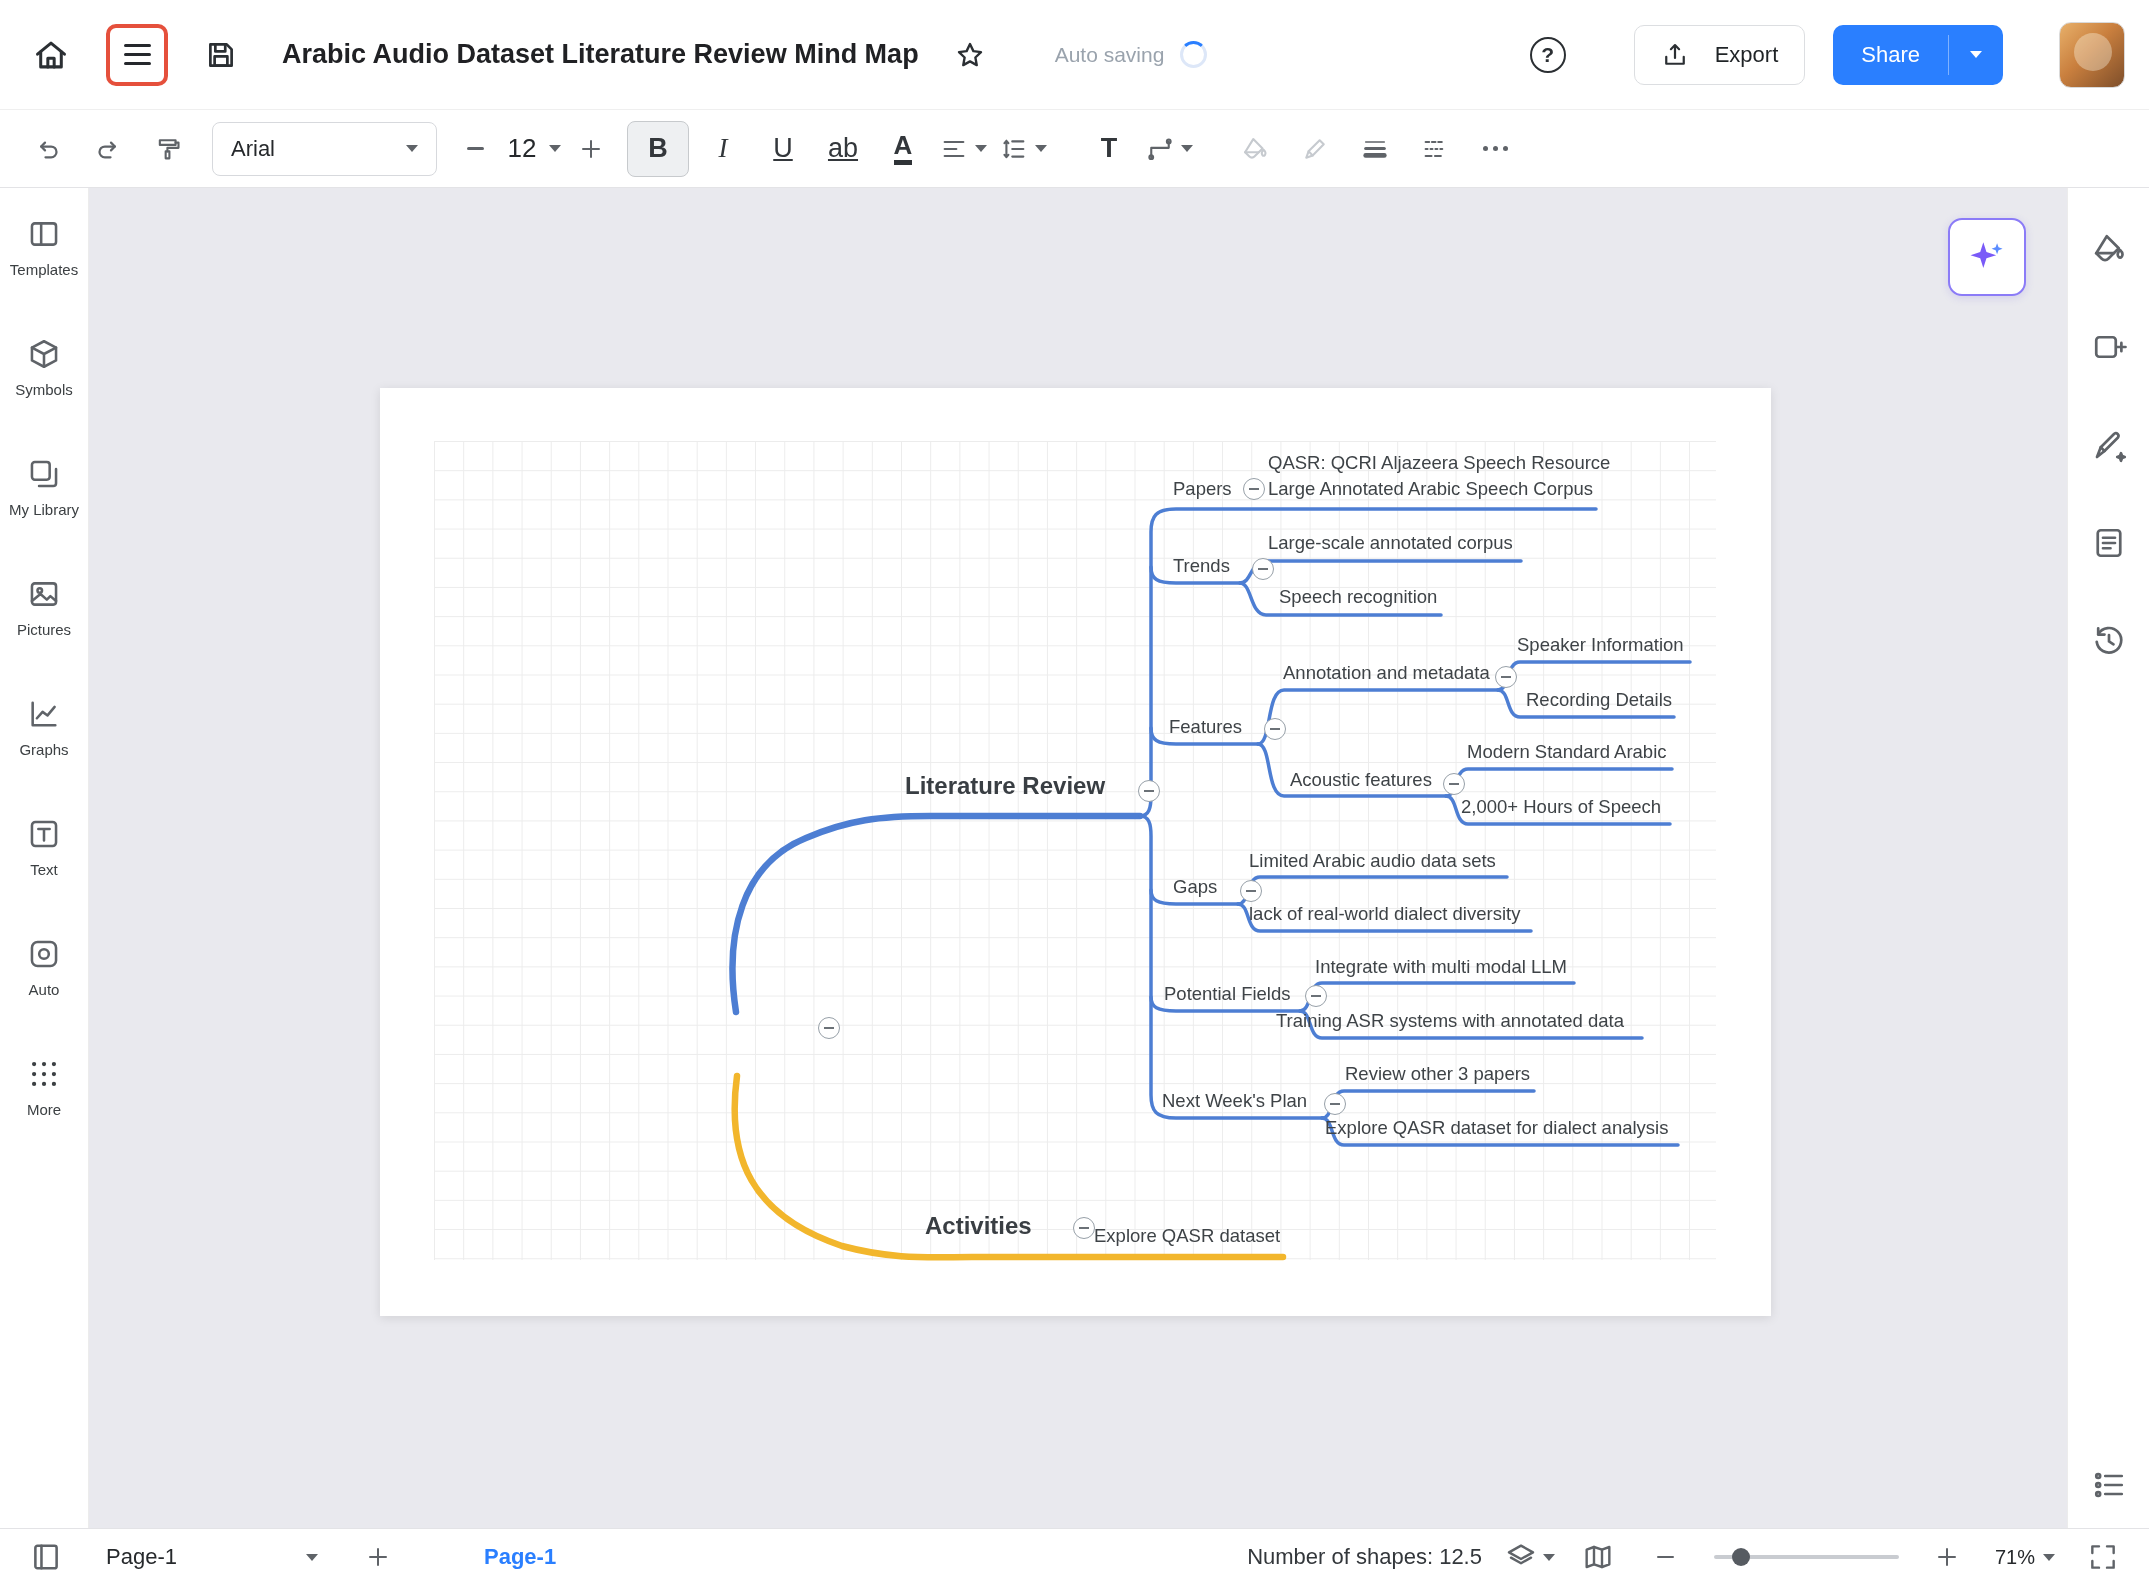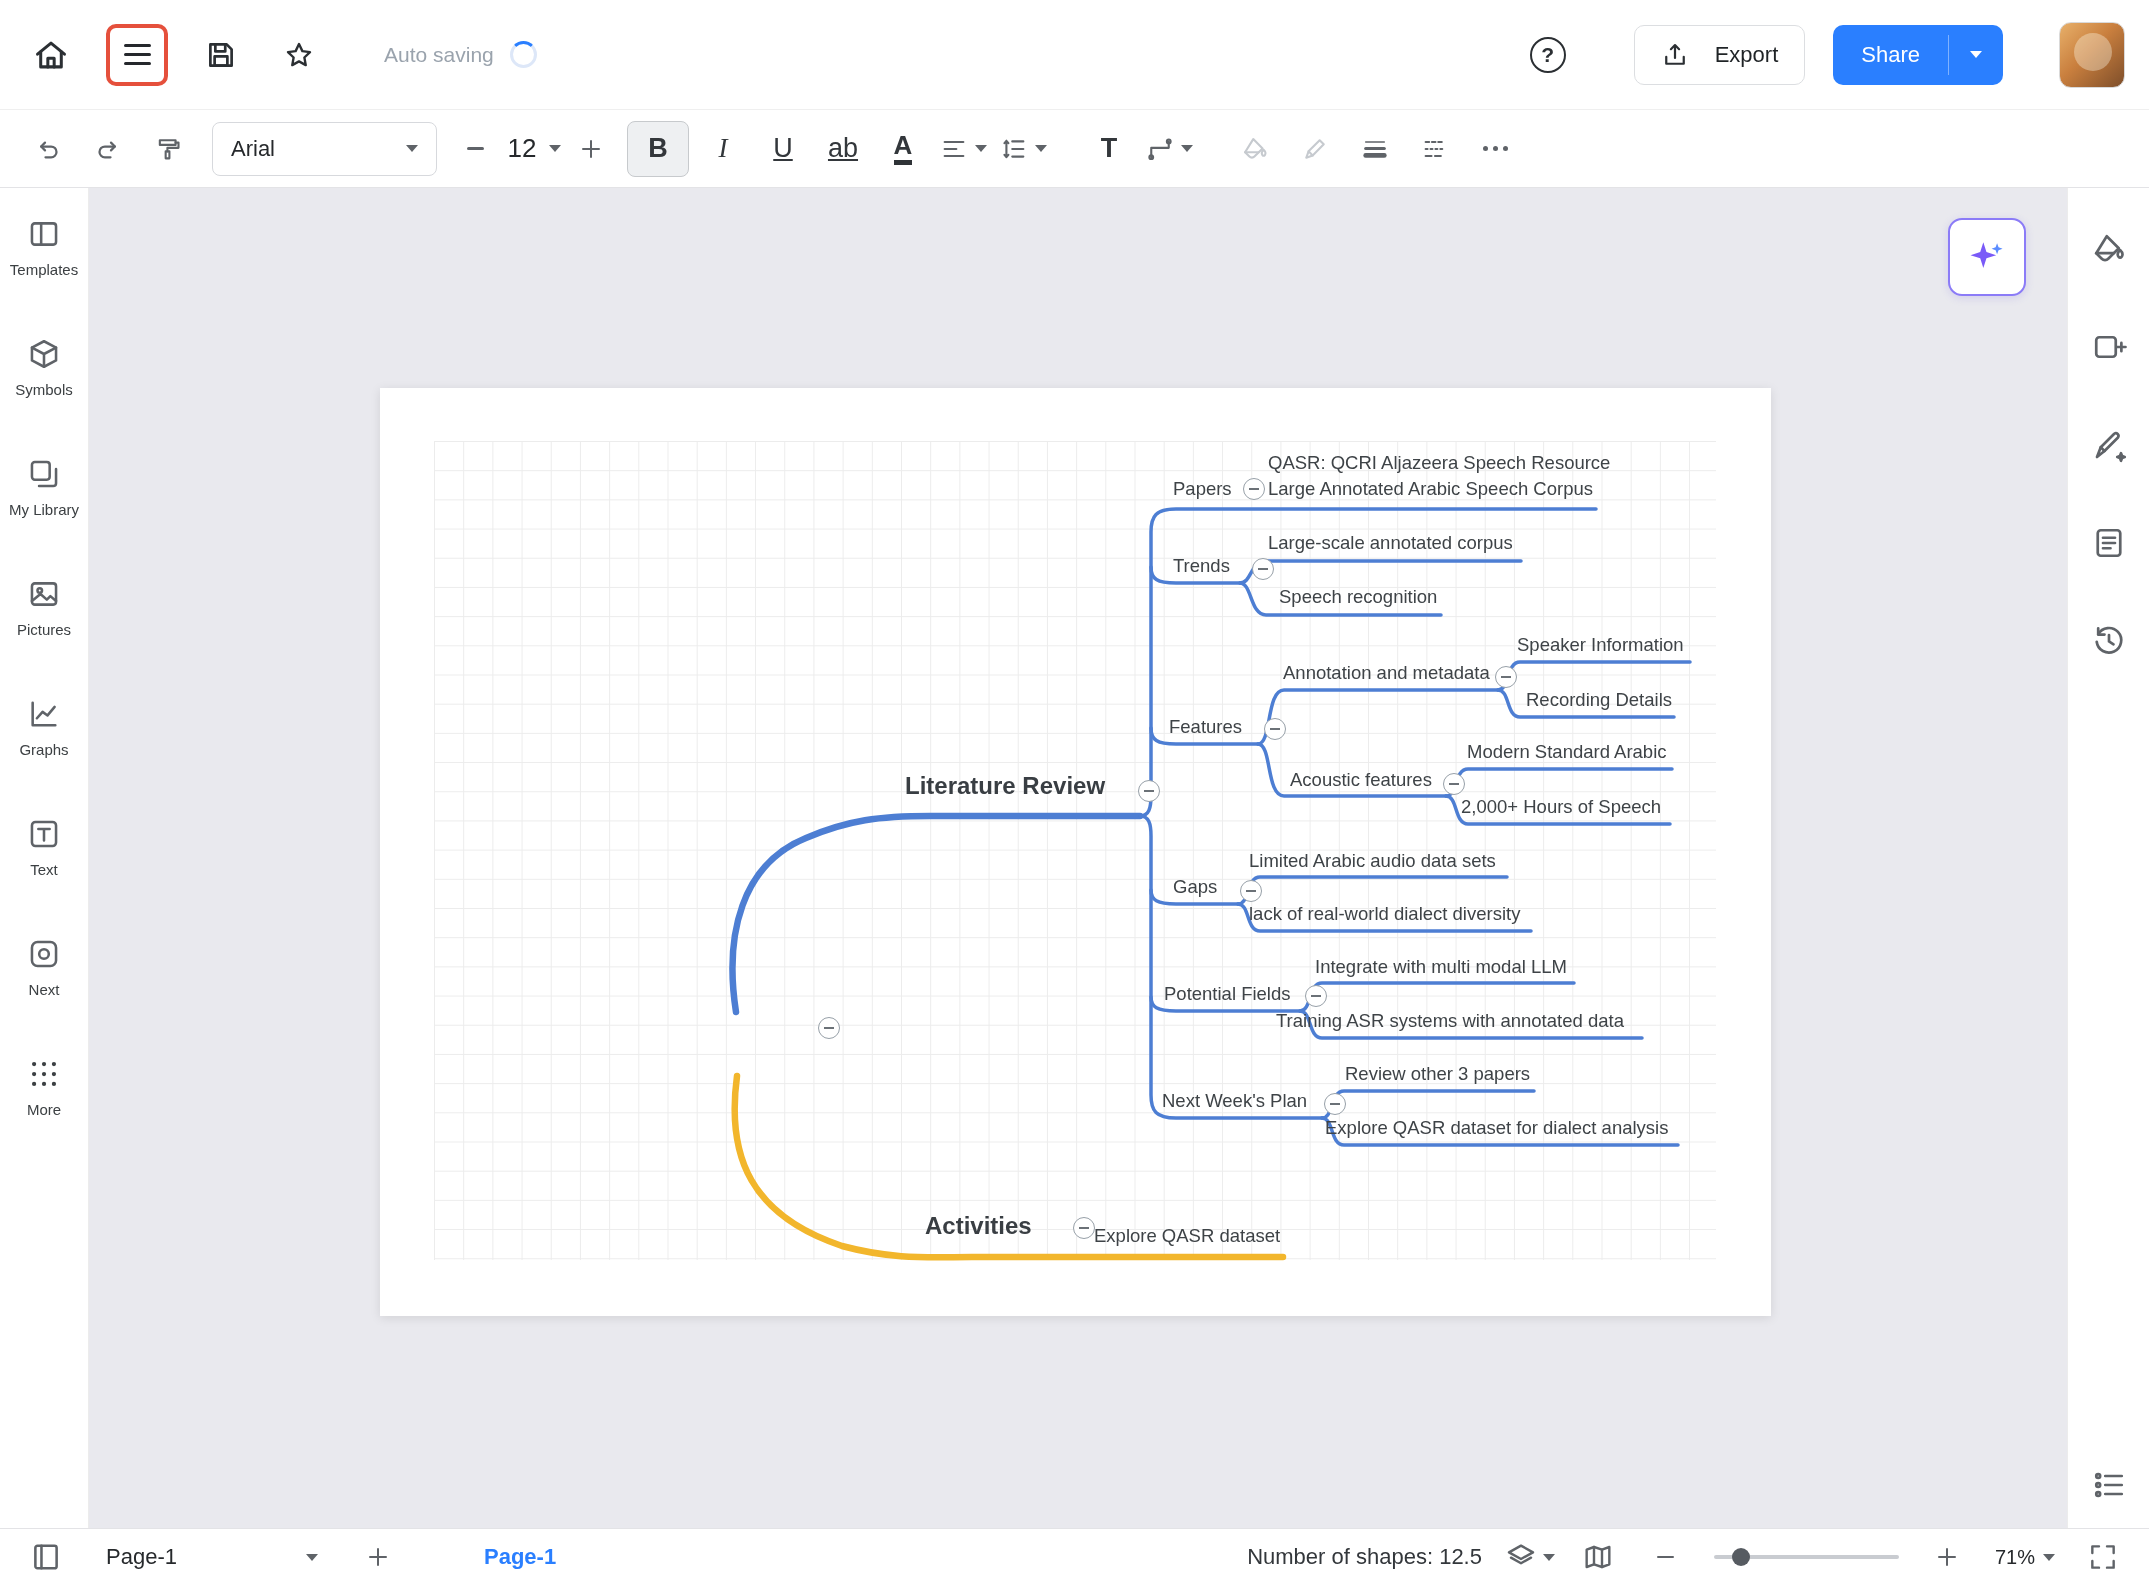--- a/index.html
+++ b/index.html
@@ -121,20 +121,21 @@
     </div>
     <button class="hbtn" style="margin-left:26px;">
       <span class="icn dark">
         <svg width="34" height="34" viewBox="0 0 24 24">
             <path d="M4.5 4.5 H16 L19.5 8 V19.5 H4.5 Z"></path>
             <path d="M8 4.5 V9.5 H15 V4.5"></path>
             <rect x="7.5" y="13" width="9" height="6.5"></rect>
           </svg>
       </span>
     </button>
+    <div class="doc-title">Arabic Audio Dataset Literature Review Mind Map</div>
     <button class="hbtn star-btn">
       <span class="icn dark">
         <svg width="30" height="30" viewBox="0 0 24 24">
             <path d="M12 3.2 L14.7 8.9 L20.8 9.7 L16.3 14 L17.4 20.1 L12 17.1 L6.6 20.1 L7.7 14 L3.2 9.7 L9.3 8.9 Z"></path>
           </svg>
       </span>
     </button>
     <div class="autosave">Auto saving</div>
     <div class="spinner"></div>
     <div class="hspacer"></div>
@@ -335,21 +336,21 @@
         </span>
       <span class="ls-label">Text</span>
     </div>
     <div class="ls-item">
       <span class="icn">
           <svg width="34" height="34" viewBox="0 0 24 24">
             <rect x="3.5" y="3.5" width="17" height="17" rx="4"></rect>
             <circle cx="12" cy="12" r="3.4"></circle>
           </svg>
         </span>
-      <span class="ls-label">Next</span>
+      <span class="ls-label">Auto</span>
     </div>
     <div class="ls-item">
       <span class="icn dots">
           <svg width="34" height="34" viewBox="0 0 24 24">
             <circle cx="5" cy="5" r="1.5"></circle>
             <circle cx="12" cy="5" r="1.5"></circle>
             <circle cx="19" cy="5" r="1.5"></circle>
             <circle cx="5" cy="12" r="1.5"></circle>
             <circle cx="12" cy="12" r="1.5"></circle>
             <circle cx="19" cy="12" r="1.5"></circle>

